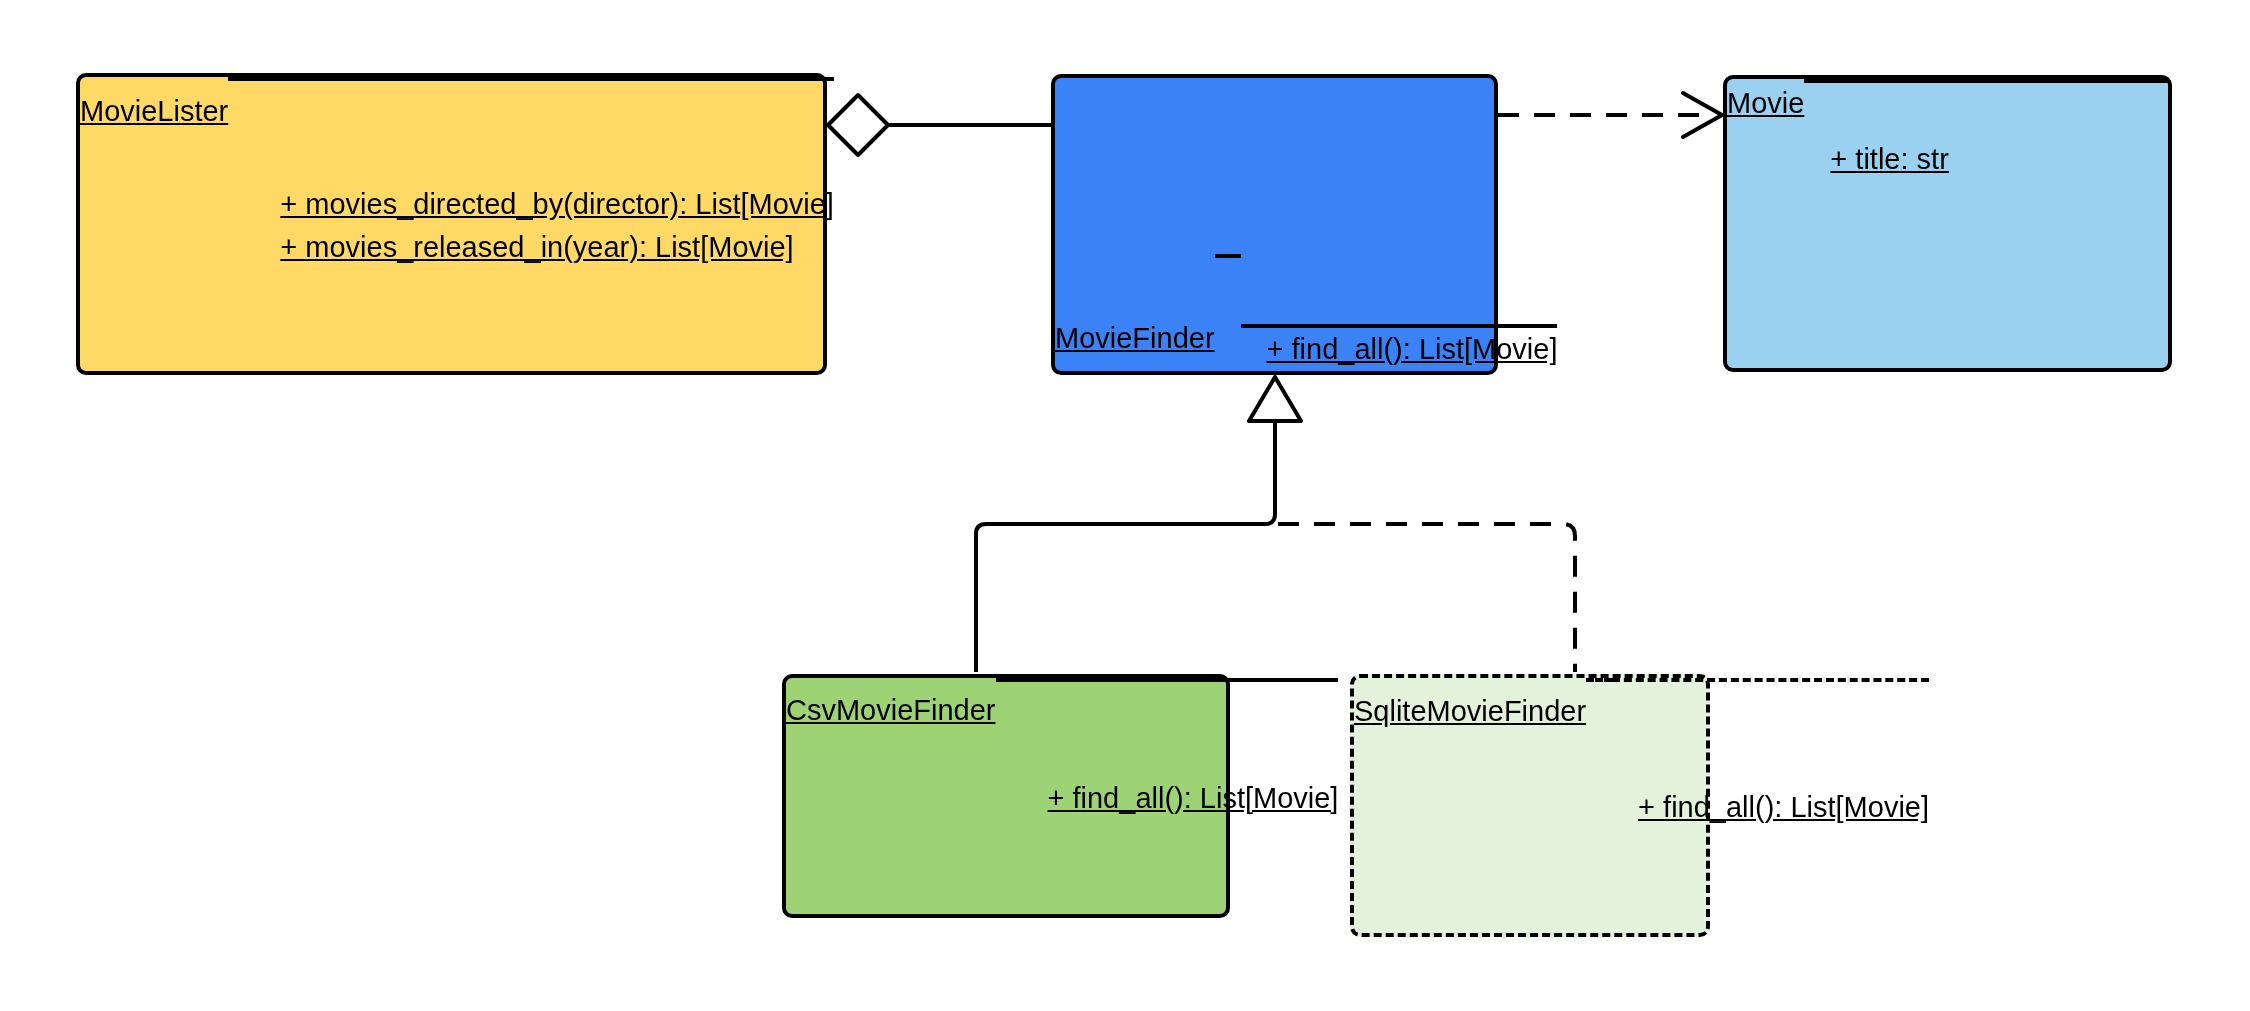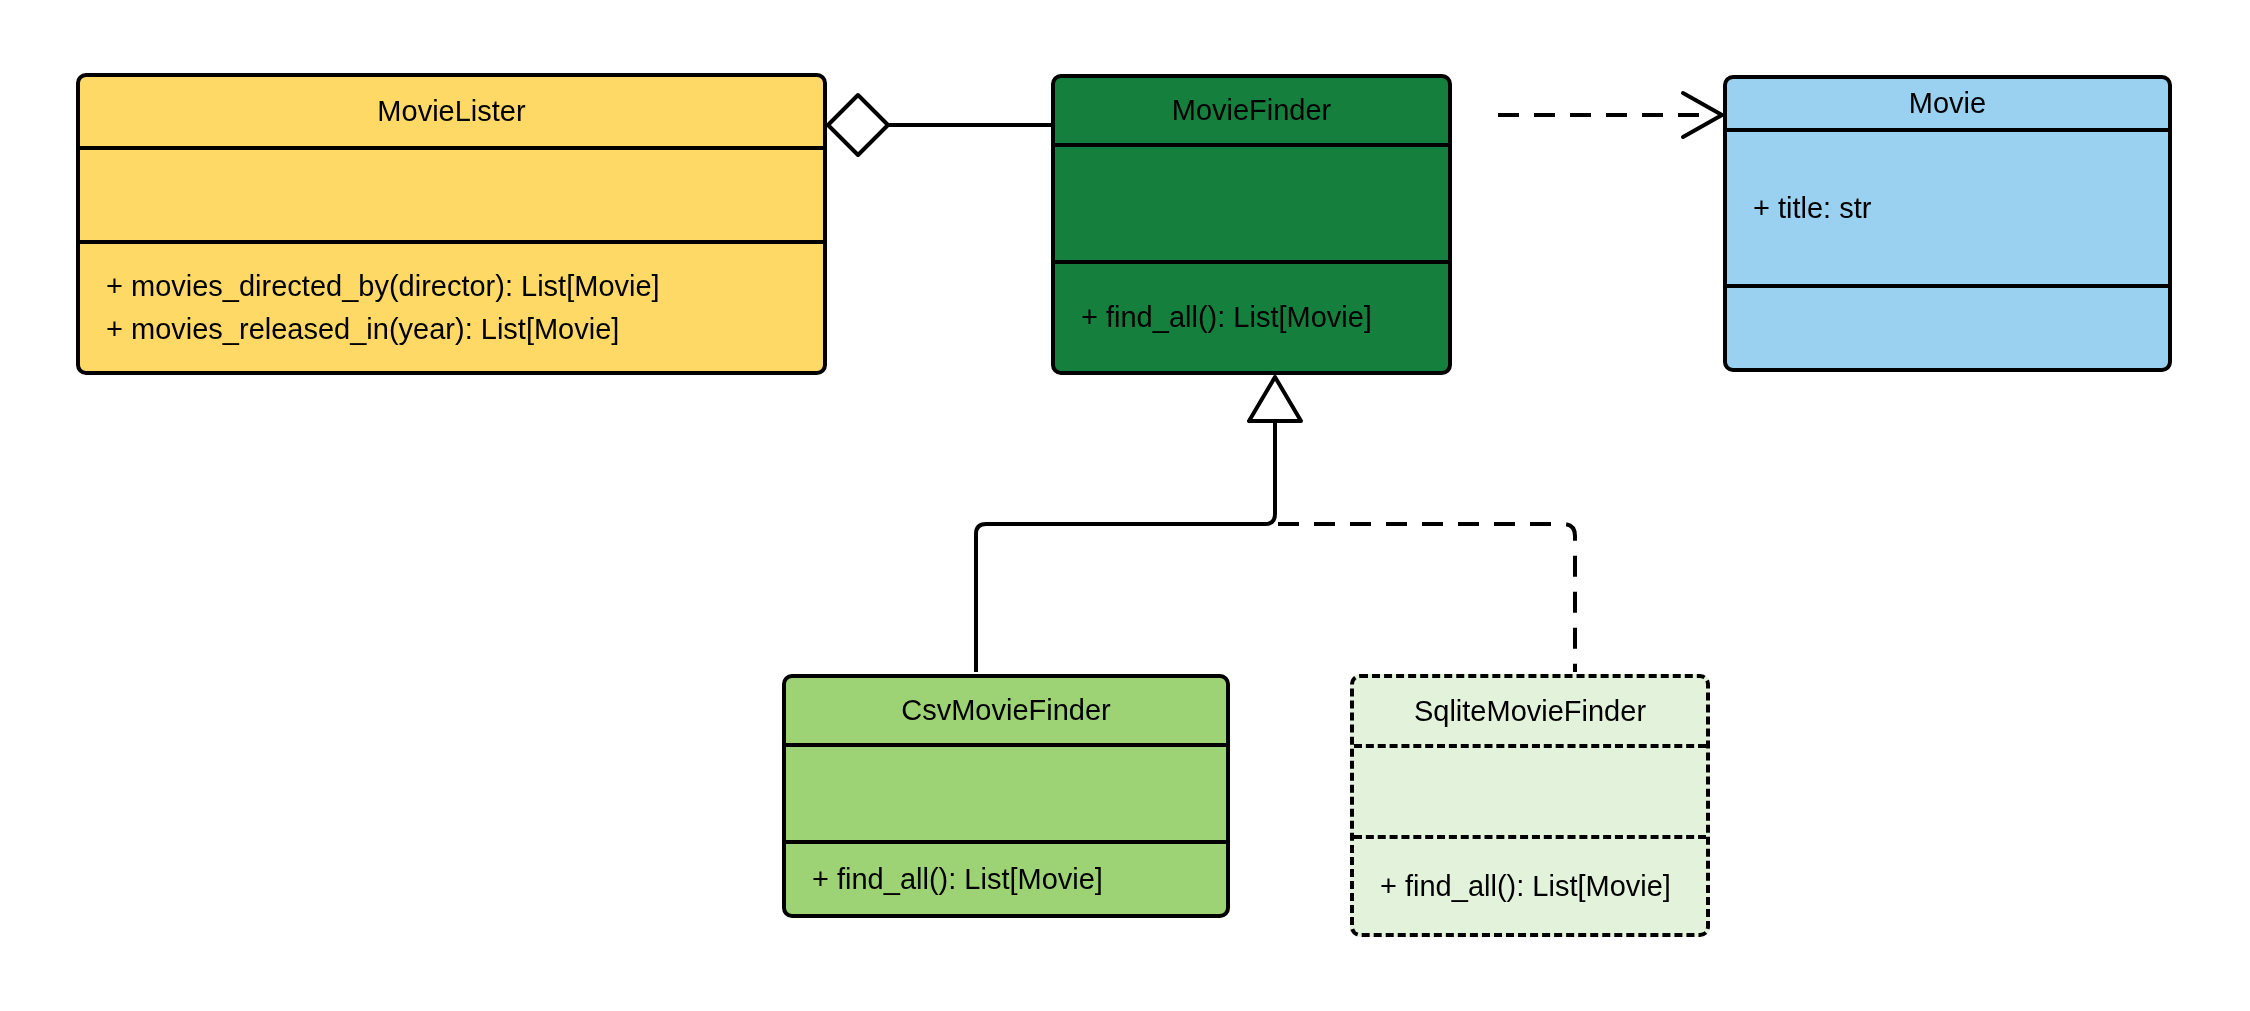--- a/index.html
+++ b/index.html
@@ -4,36 +4,36 @@
 <style>
   * { margin:0; padding:0; box-sizing:border-box; }
   html,body { background:#ffffff; }
   .canvas {
     position:relative; width:2250px; height:1011px; background:#ffffff;
     font-family:"Liberation Sans", sans-serif; color:#000; overflow:hidden;
   }
   svg.edges { position:absolute; left:0; top:0; width:2250px; height:1011px; }
 
   .uml-class {
-    position:absolute; display:flex; flex-direction:column;
-    border:4px solid #000; border-radius:10px; font-size:29px;
+    position:absolute; display:flex; flex-direction:row;
+    border:4px solid #000; border-radius:10px; font-size:29px;text-decoration:underline;
   }
   .uml-class .sec { border-top:4px solid #000; }
   .uml-class .sec.title { border-top:none; display:flex; align-items:center; justify-content:center; }
   .uml-class .sec.body {
     display:flex; flex-direction:column; justify-content:center;
     padding-left:26px; line-height:43px; white-space:nowrap;
   }
   .uml-class .sec.methods { flex:1 1 auto; }
 
   .c-movielister { left:76px;  top:73px;  width:751px; height:302px; background:#ffd966; }
   .c-movielister .title { height:69px; }
   .c-movielister .attrs { height:94px; }
 
-  .c-moviefinder { left:1051px; top:74px; width:401px; height:301px; background:#15803d; }
+  .c-moviefinder { left:1051px; top:74px; width:447px; height:301px; background:#3b82f6;align-items:flex-end; }
   .c-moviefinder .title { height:65px; }
   .c-moviefinder .attrs { height:117px; }
 
   .c-movie { left:1723px; top:75px; width:449px; height:297px; background:#9ad1f0; }
   .c-movie .title { height:49px; }
   .c-movie .attrs { height:156px; }
 
   .c-csv { left:782px; top:674px; width:448px; height:244px; background:#9dd374; }
   .c-csv .title { height:65px; }
   .c-csv .attrs { height:97px; }

